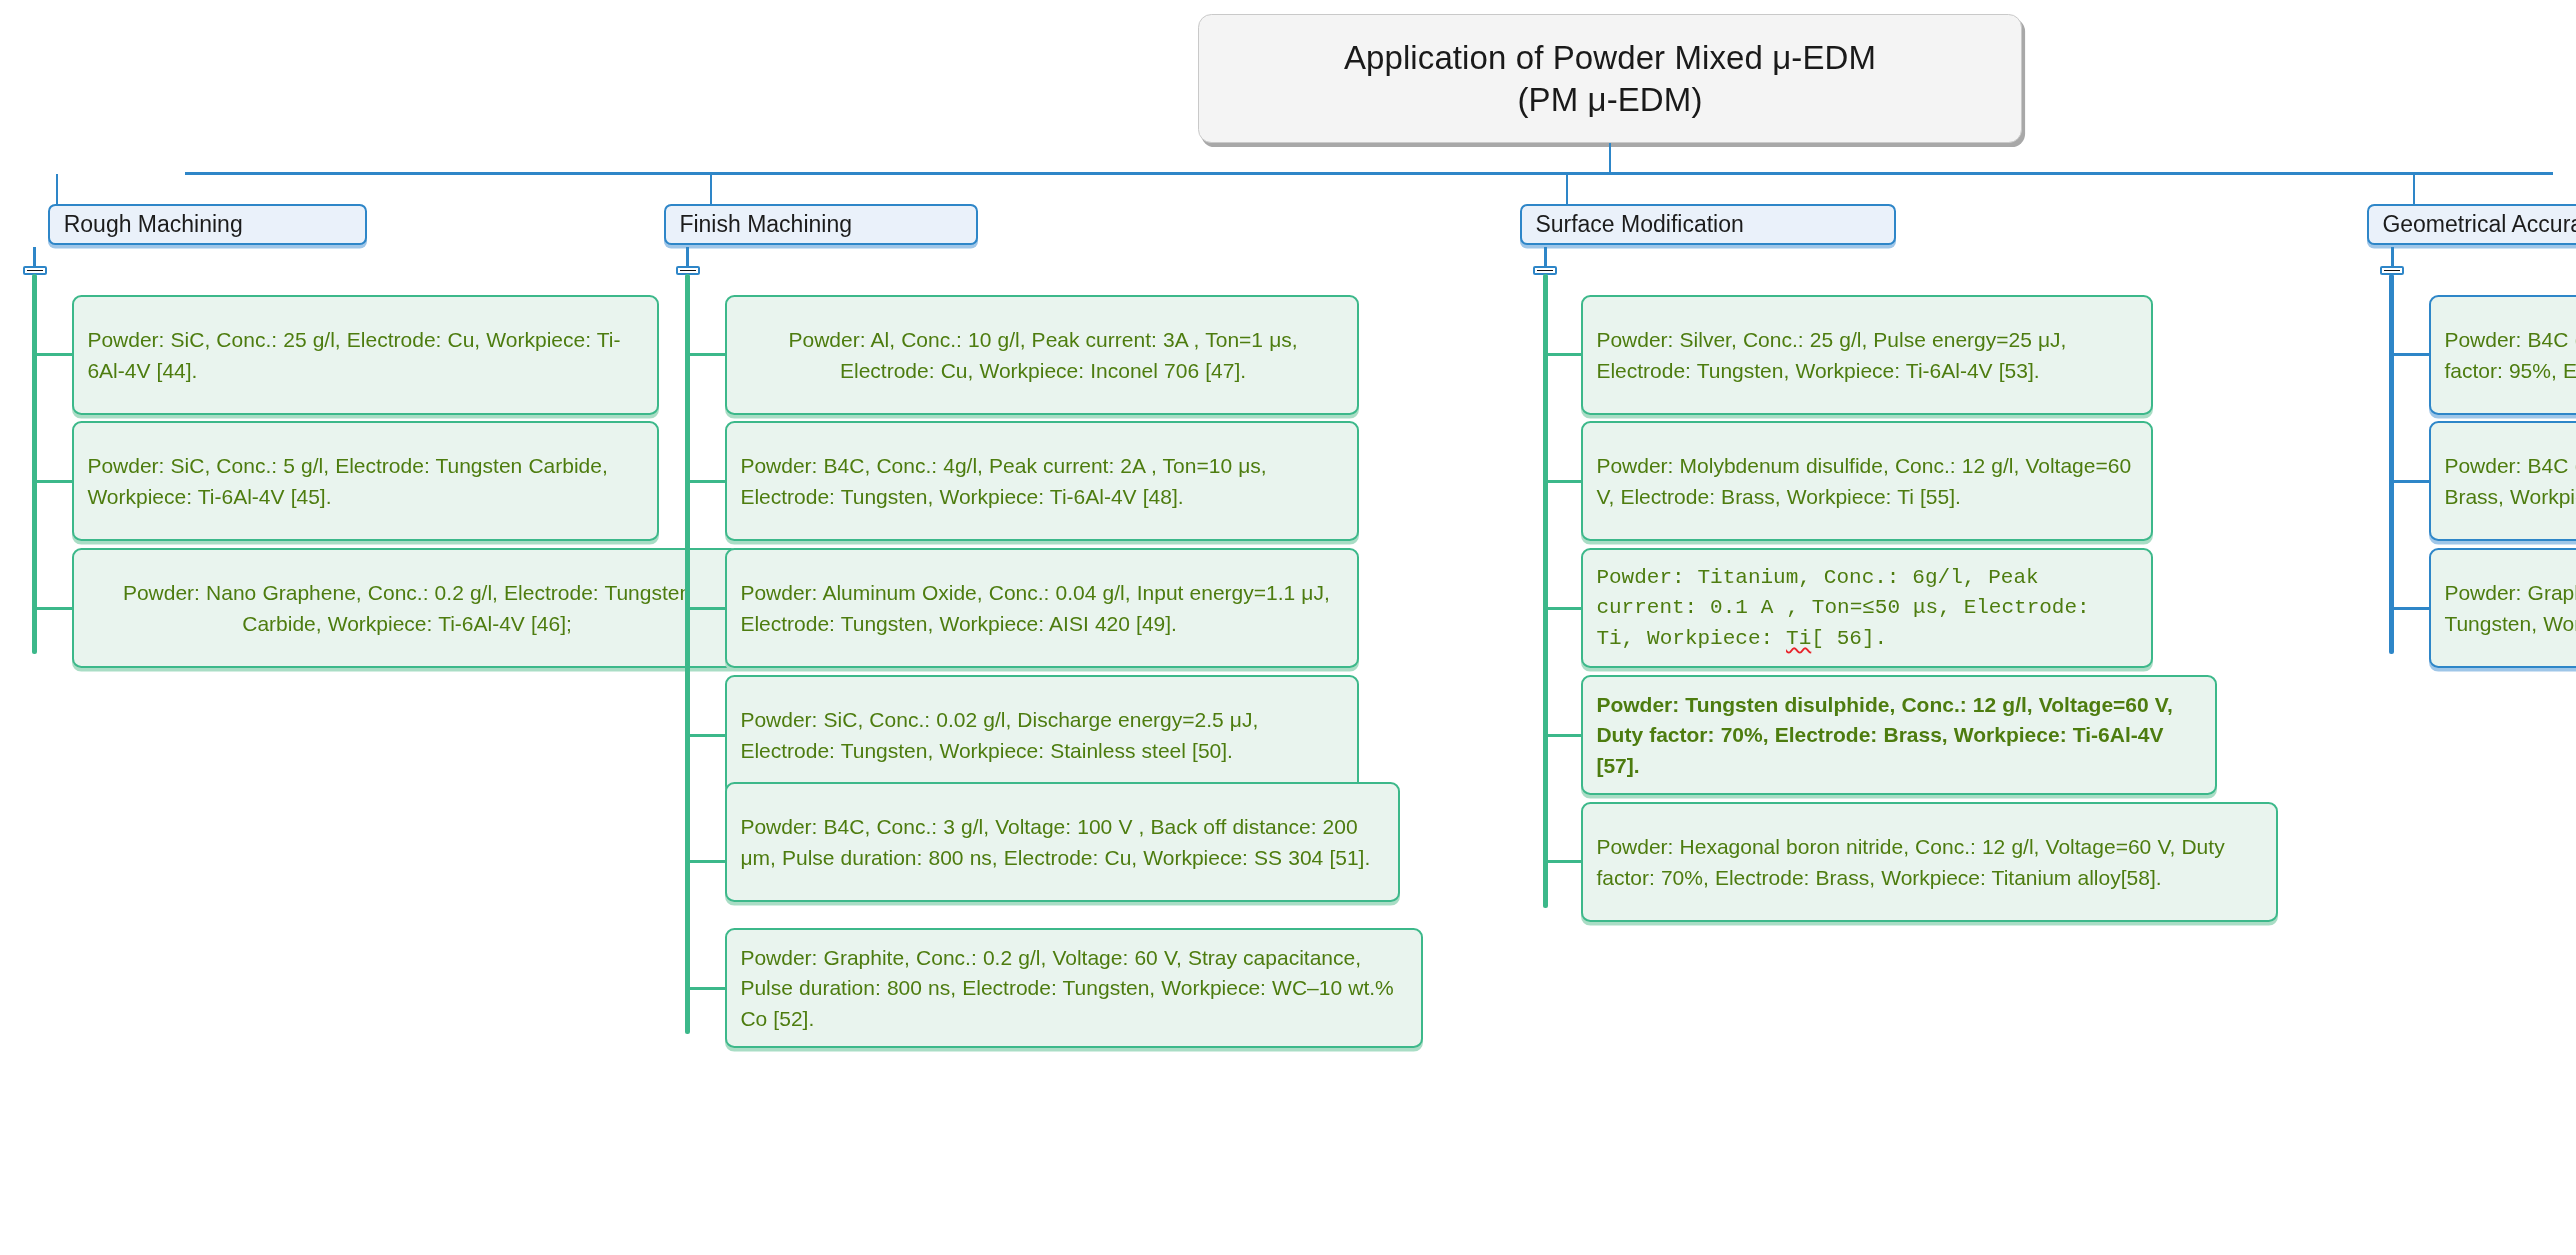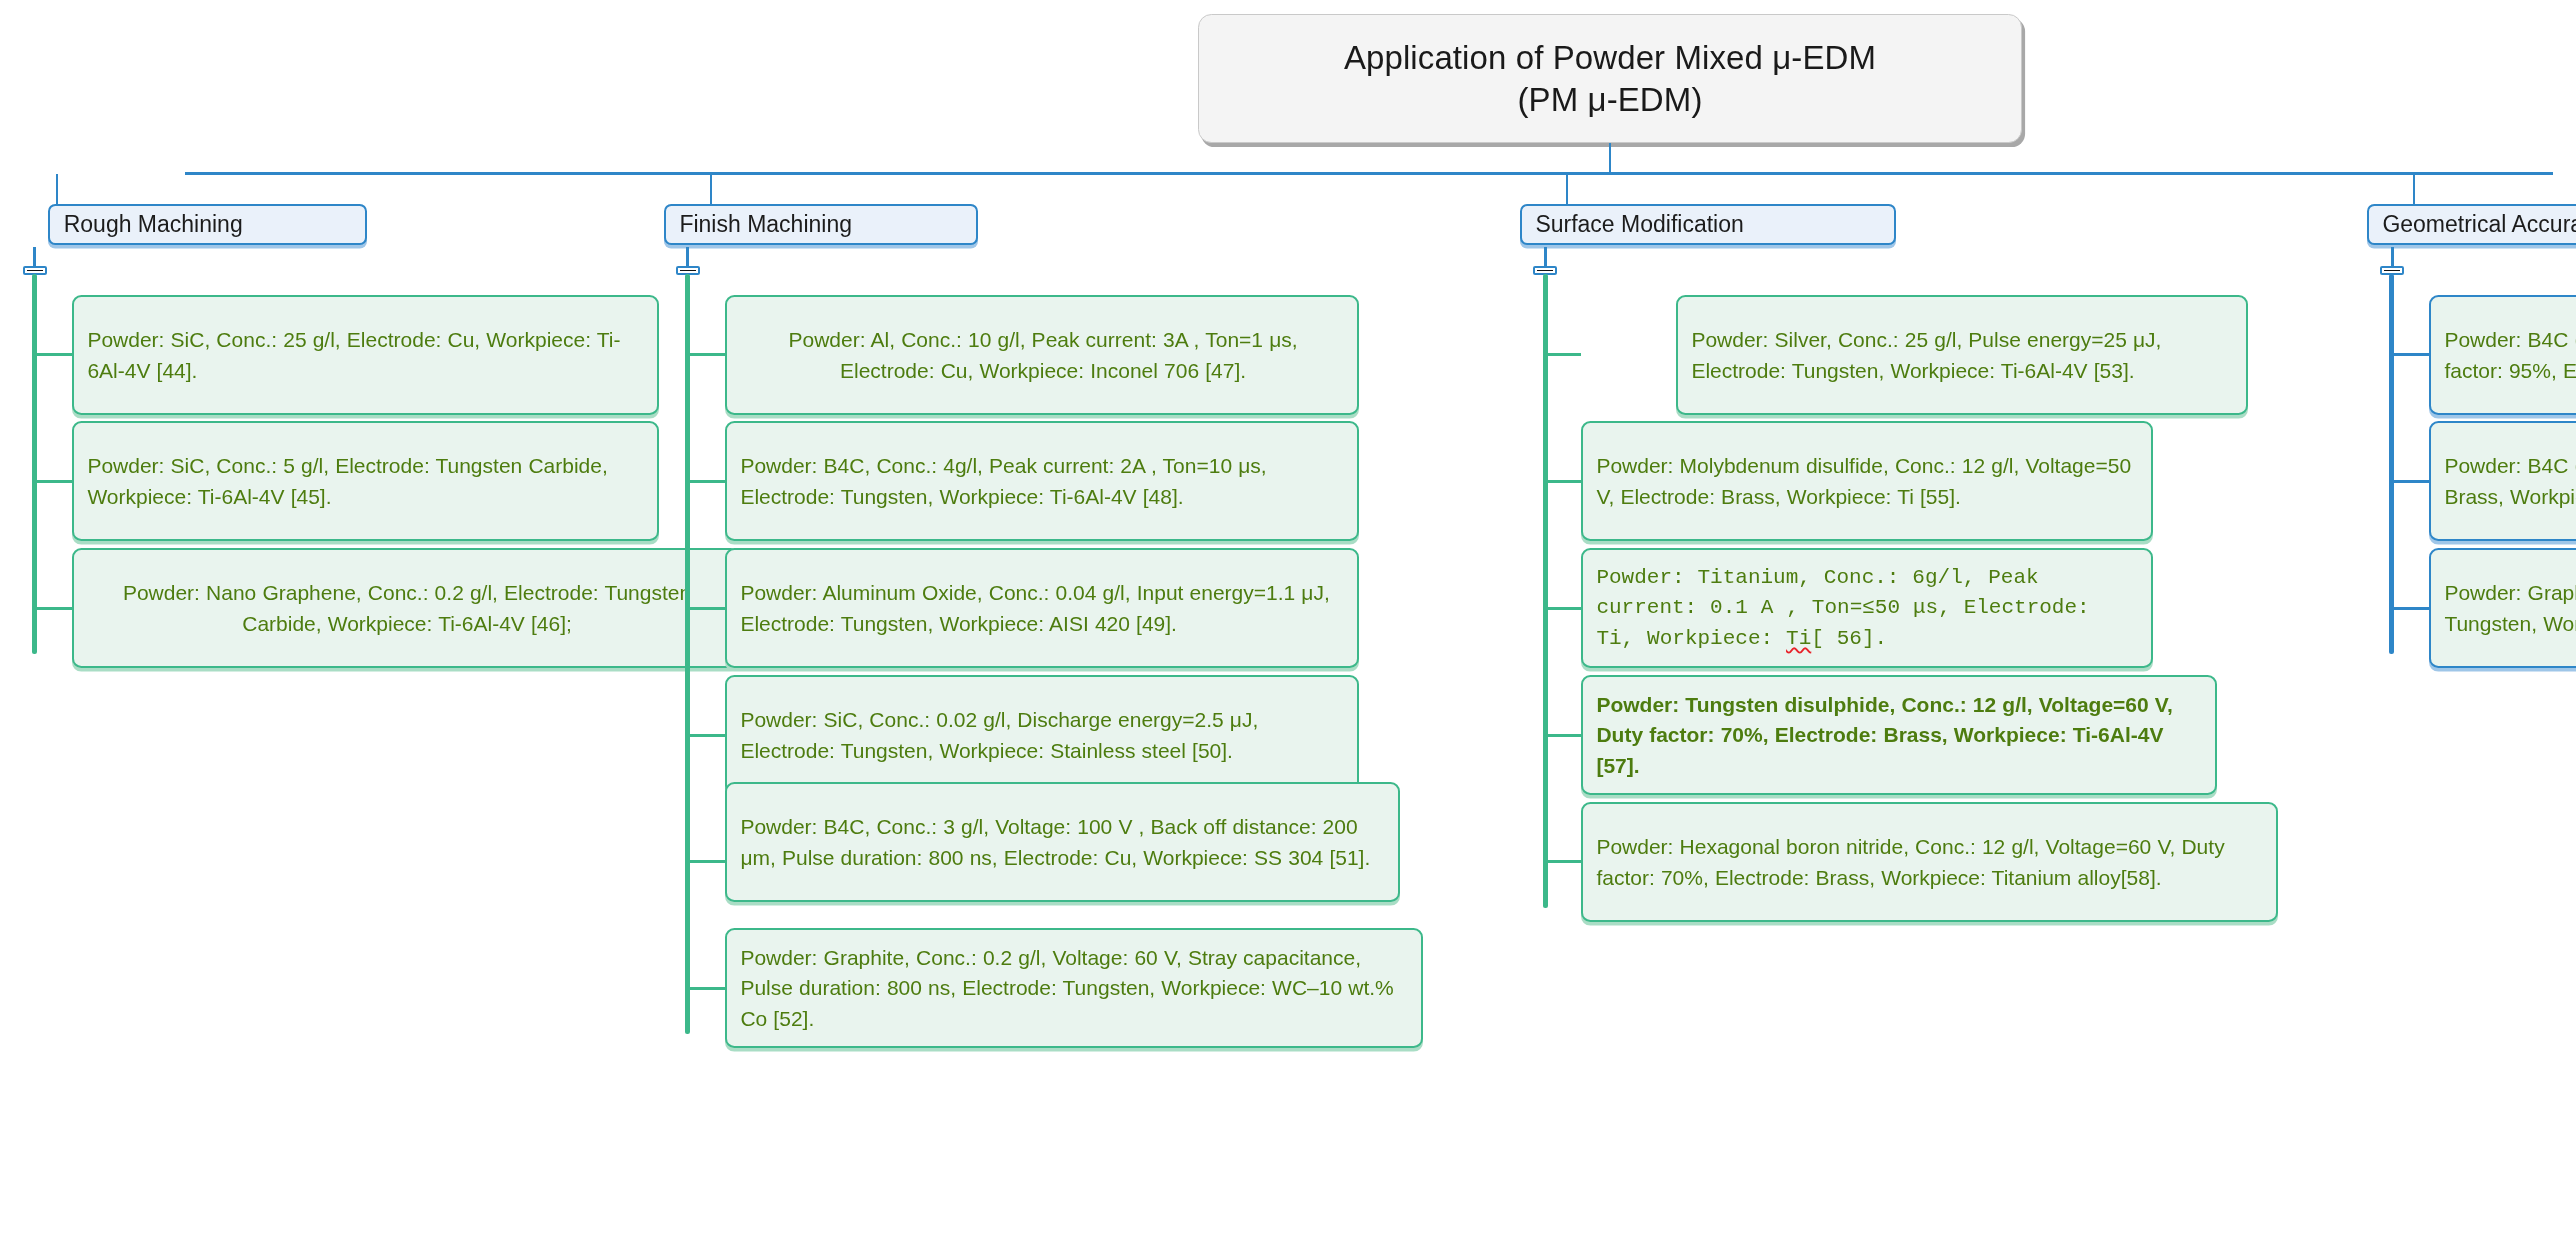--- a/index.html
+++ b/index.html
@@ -194,26 +194,26 @@
       <div class="dtext">Powder: Graphite, Conc.: 0.2 g/l, Voltage: 60 V, Stray capacitance, Pulse duration: 800 ns, Electrode: Tungsten, Workpiece: WC–10 wt.% Co [52].</div>
     </div>
     <div class="trunk-drop" style="left: 1566px;"></div>
     <div class="cat-header" style="left: 1520px; width: 376px;">
       <span class="cat-label">Surface Modification</span>
     </div>
     <div style="position: absolute; left: 1544px; top: 247px; width: 2.6px; height: 19.6px; background: rgb(46, 134, 200);"></div>
     <div class="spine-cap" style="left: 1533px; top: 266px;"></div>
     <div class="spine green" style="left: 1543px; top: 274px; height: 634px;"></div>
     <div class="elbow green" style="left: 1546px; top: 353px; width: 35px;"></div>
-    <div class="detail-box green" style="left: 1676px; top: 295px; width: 572px; height: 120px;">
+    <div class="detail-box green" style="left: 1581px; top: 295px; width: 572px; height: 120px;">
       <div class="dtext">Powder: Silver, Conc.: 25 g/l, Pulse energy=25 μJ, Electrode: Tungsten, Workpiece: Ti-6Al-4V [53].</div>
     </div>
     <div class="elbow green" style="left: 1546px; top: 480px; width: 35px;"></div>
     <div class="detail-box green" style="left: 1581px; top: 421px; width: 572px; height: 120px;">
-      <div class="dtext">Powder: Molybdenum disulfide, Conc.: 12 g/l, Voltage=50 V, Electrode: Brass, Workpiece: Ti [55].</div>
+      <div class="dtext">Powder: Molybdenum disulfide, Conc.: 12 g/l, Voltage=60 V, Electrode: Brass, Workpiece: Ti [55].</div>
     </div>
     <div class="elbow green" style="left: 1546px; top: 607px; width: 35px;"></div>
     <div class="detail-box green" style="left: 1581px; top: 548px; width: 572px; height: 120px; font-family: Liberation Mono, monospace;">
       <div class="dtext">Powder: Titanium, Conc.: 6g/l, Peak current: 0.1 A , Ton=≤50 μs, Electrode: Ti, Workpiece: <span class="spell">Ti</span>[ 56].</div>
     </div>
     <div class="elbow green" style="left: 1546px; top: 734px; width: 35px;"></div>
     <div class="detail-box green" style="left: 1581px; top: 675px; width: 636px; height: 120px; font-weight: bold;">
       <div class="dtext">Powder: Tungsten disulphide, Conc.: 12 g/l, Voltage=60 V, Duty factor: 70%, Electrode: Brass, Workpiece: Ti-6Al-4V [57].</div>
     </div>
     <div class="elbow green" style="left: 1546px; top: 860px; width: 35px;"></div>

